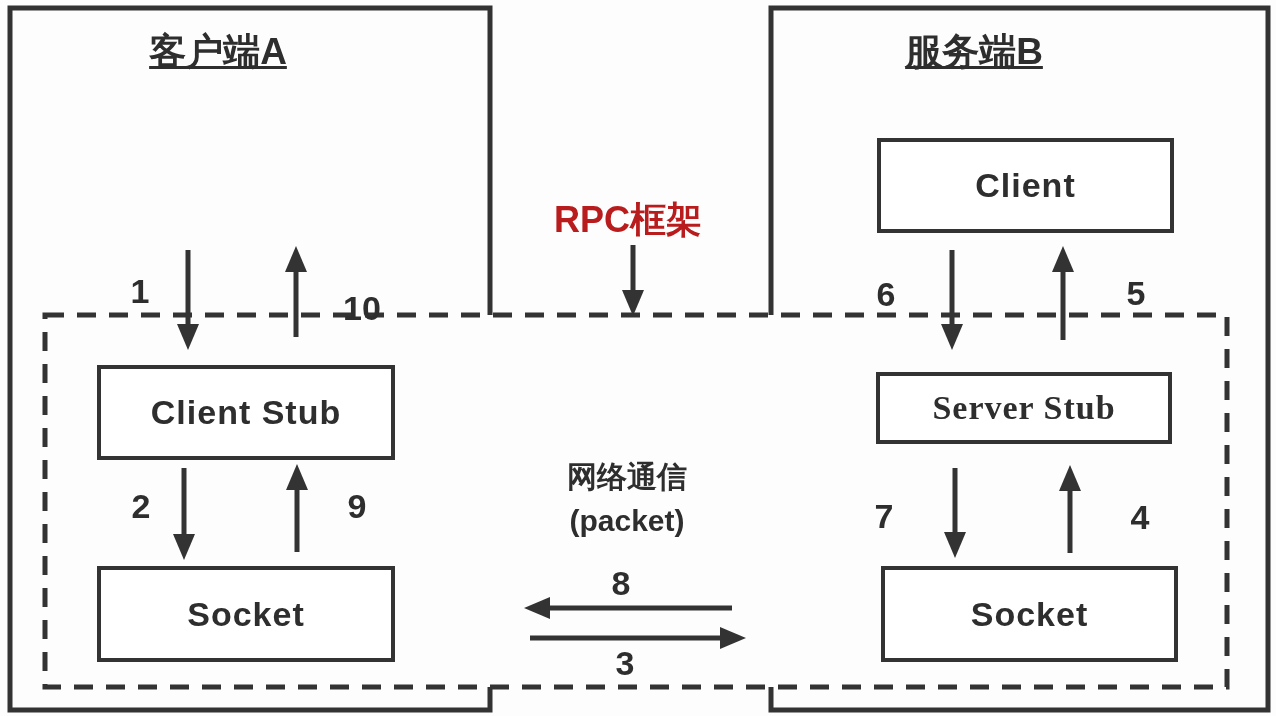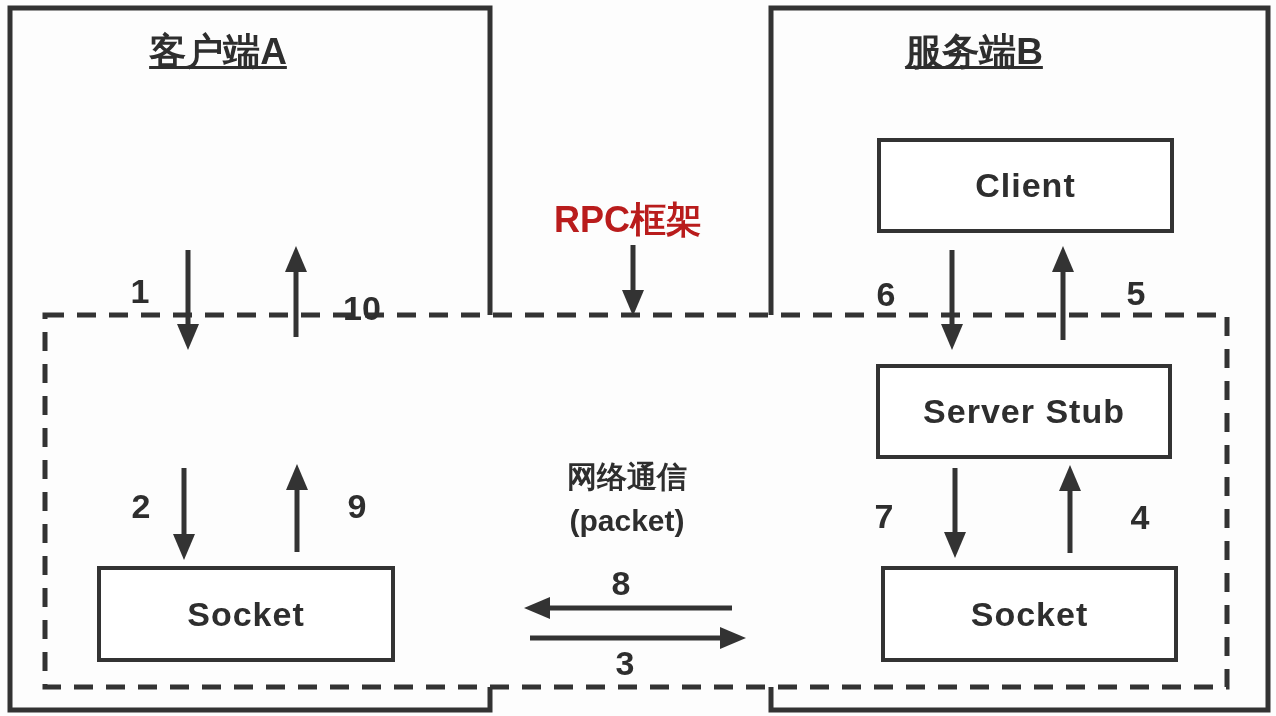--- a/index.html
+++ b/index.html
@@ -140,24 +140,25 @@
 
   <div class="host-title" style="left:218px; top:52px;">客户端A</div>
   <div class="host-title" style="left:974px; top:52px;">服务端B</div>
 
   <div class="rpc-label" style="left:628px; top:220px;">RPC框架</div>
   <div class="network-label" style="left:627px; top:499px;">
     <div>网络通信</div>
     <div>(packet)</div>
   </div>
 
+  <div class="node-box" style="left:97px; top:365px; width:298px; height:95px;">Client Stub</div>
   <div class="node-box" style="left:97px; top:566px; width:298px; height:96px;">Socket</div>
 
   <div class="node-box" style="left:877px; top:138px; width:297px; height:95px;">Client</div>
-  <div class="node-box" style="left:876px; top:364px; width:296px; height:95px;">Server Stub</div>
+  <div class="node-box" style="left:876px; top:372px; width:296px; height:72px;font-family:Liberation Serif, serif;">Server Stub</div>
   <div class="node-box" style="left:881px; top:566px; width:297px; height:96px;">Socket</div>
 
   <div class="step-num" style="left:140px; top:291px;">1</div>
   <div class="step-num" style="left:362px; top:308px;">10</div>
   <div class="step-num" style="left:141px; top:506px;">2</div>
   <div class="step-num" style="left:357px; top:506px;">9</div>
   <div class="step-num" style="left:886px; top:294px;">6</div>
   <div class="step-num" style="left:1136px; top:293px;">5</div>
   <div class="step-num" style="left:884px; top:516px;">7</div>
   <div class="step-num" style="left:1140px; top:517px;">4</div>

